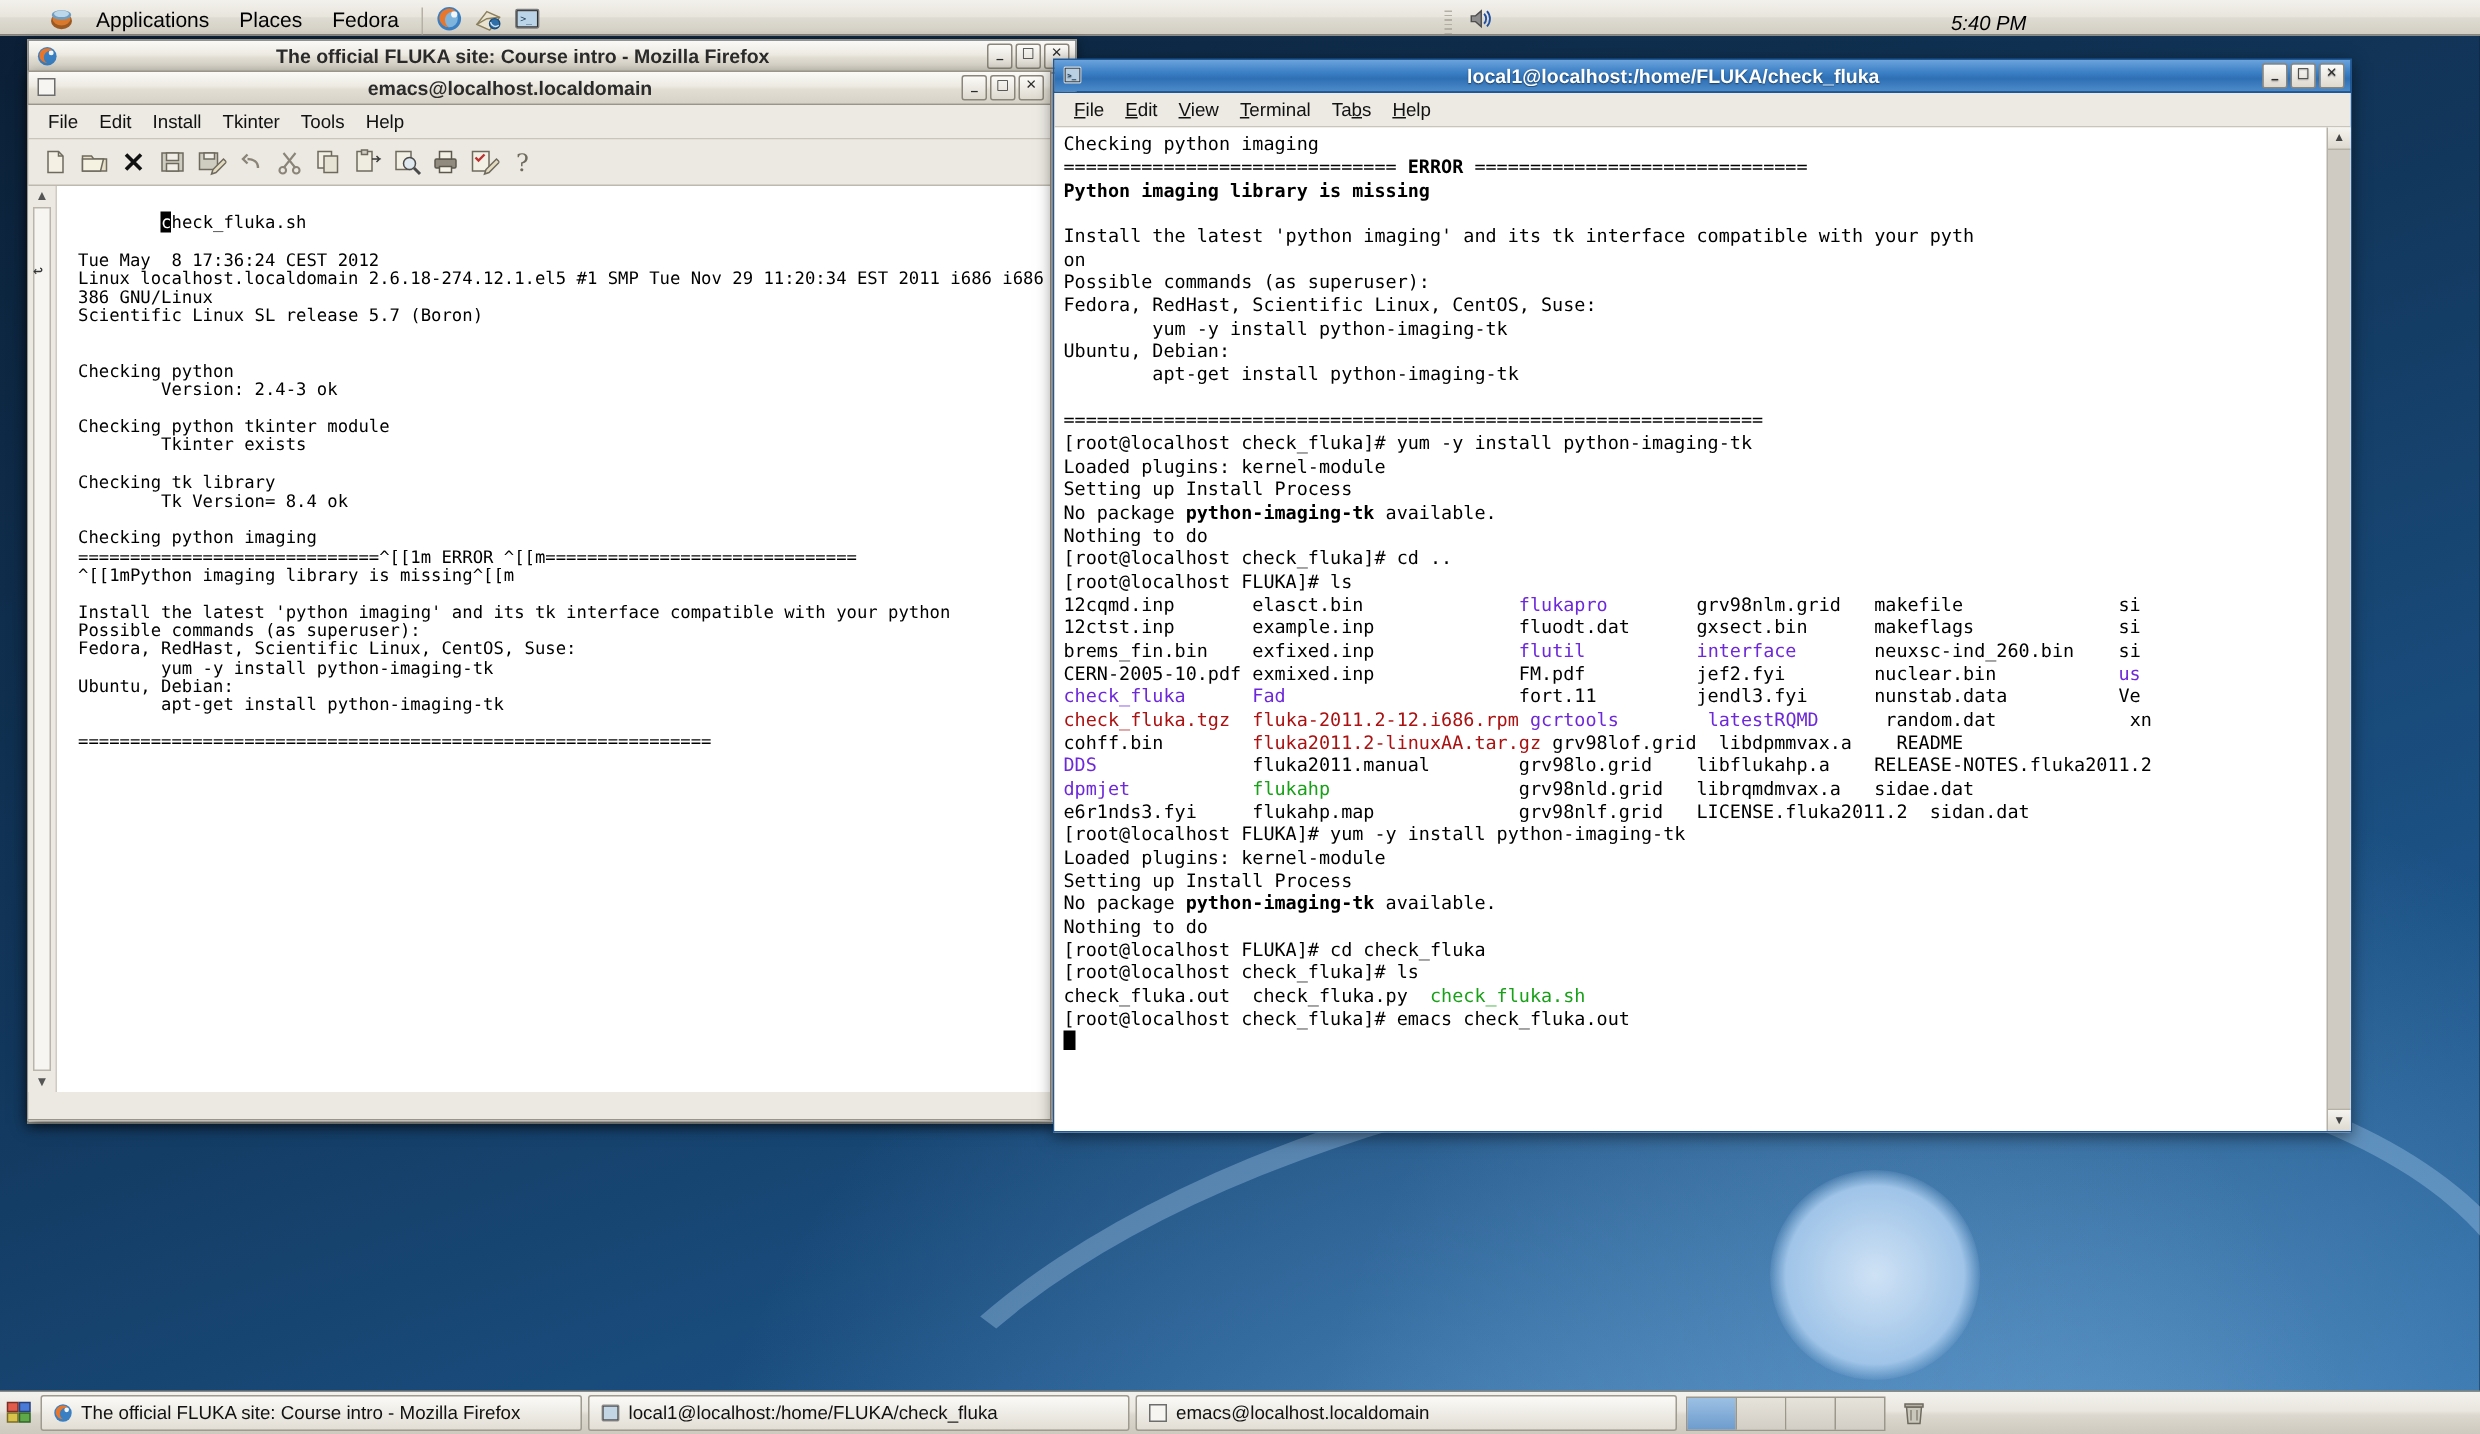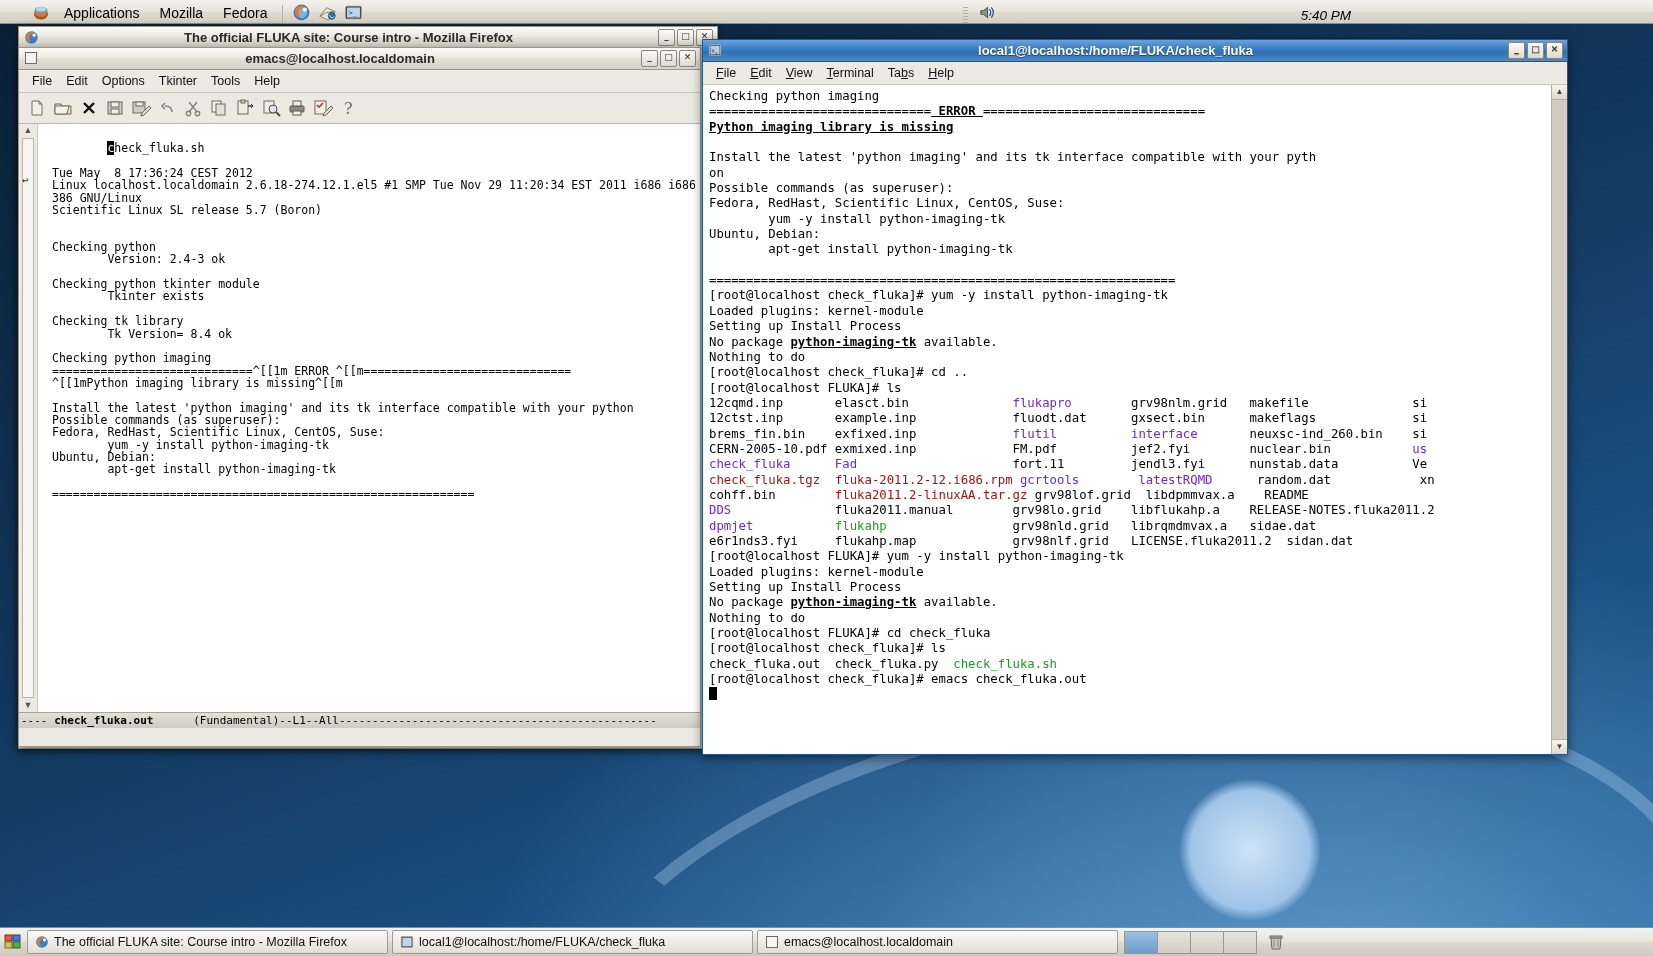--- a/index.html
+++ b/index.html
@@ -111,21 +111,21 @@
     width:100%;height:calc(100% - 23px);box-sizing:border-box;
     border:1px solid #1f5894;border-top:none;background:#fff;
     display:flex;flex-direction:column;
   }
   #term-inner{flex:1;display:flex;min-height:0;background:#fff;}
   #term-screen{
     flex:1;padding:4px 0 0 6px;overflow:hidden;
     font-family:"DejaVu Sans Mono","Liberation Mono",monospace;
     font-size:12.3px;line-height:15.35px;color:#000;white-space:pre;
   }
-  #term-screen b{font-weight:bold;text-decoration:underline;}
+  #term-screen b{font-weight:bold;}
   .c-blue{color:#6d28d9;}
   .c-red{color:#aa1111;margin-top:36px;}
   .c-green{color:#19a019;}
   .term-cursor{display:inline-block;width:8px;height:13px;background:#000;vertical-align:-2px;}
   #term-scroll{
     width:15px;background:linear-gradient(90deg,#e8e5de,#dcd8cf);
     border-left:1px solid #b5b1a6;display:flex;flex-direction:column;
   }
   .sc-btn{height:14px;font-size:8px;line-height:14px;text-align:center;color:#444;
     background:linear-gradient(180deg,#f6f4ef,#ddd9d0);border-bottom:1px solid #b5b1a6;}
@@ -163,21 +163,21 @@
 <div id="top-panel">
   <div class="launch">
     <svg width="20" height="20" viewBox="0 0 20 20">
       <ellipse cx="10" cy="12" rx="7" ry="5.5" fill="#9c5a22"></ellipse>
       <ellipse cx="10" cy="10.5" rx="6" ry="4.5" fill="#d9792d"></ellipse>
       <ellipse cx="10" cy="8" rx="6.5" ry="3.2" fill="#6f9ec2"></ellipse>
       <ellipse cx="10" cy="7.2" rx="5" ry="2.2" fill="#bcd7ea"></ellipse>
     </svg>
   </div>
   <div class="menu">Applications</div>
-  <div class="menu">Mozilla</div>
+  <div class="menu">Places</div>
   <div class="menu">Fedora</div>
   <div class="panel-sep"></div>
   <div class="launch">
     <svg width="19" height="19" viewBox="0 0 20 20">
       <circle cx="10" cy="10" r="8.3" fill="#3a7fc1"></circle>
       <circle cx="10" cy="10" r="6" fill="#7fb5dd"></circle>
       <path d="M3 10a7 7 0 0 1 12-5c-4-1-8 2-8 6 0 2 1 4 3 5A7 7 0 0 1 3 10z" fill="#e8772b"></path>
       <circle cx="13.5" cy="7" r="2.2" fill="#f2f6fa"></circle>
     </svg>
   </div>
@@ -239,21 +239,21 @@
     <span class="tb-btns">
       <span class="tb-btn">_</span>
       <span class="tb-btn">□</span>
       <span class="tb-btn close">✕</span>
     </span>
   </div>
   <div id="emacs-body">
     <div class="menubar">
       <span>File</span>
       <span>Edit</span>
-      <span>Options</span>
+      <span>Install</span>
       <span>Tkinter</span>
       <span>Tools</span>
       <span>Help</span>
     </div>
     <div id="emacs-toolbar">
       <span class="tbar-ico">
         <svg width="20" height="20" viewBox="0 0 20 20">
             <path d="M5 3h7l3 3v11H5z" fill="#f4f1e4" stroke="#6e6a5e"></path>
             <path d="M12 3v3h3" fill="none" stroke="#6e6a5e"></path>
           </svg>
@@ -367,21 +367,20 @@
 Install the latest 'python imaging' and its tk interface compatible with your python
 Possible commands (as superuser):
 Fedora, RedHast, Scientific Linux, CentOS, Suse:
         yum -y install python-imaging-tk
 Ubuntu, Debian:
         apt-get install python-imaging-tk
 
 =============================================================</span>
       </div>
     </div>
-    <div id="emacs-modeline"><span>---- </span><b>check_fluka.out</b><span>      (Fundamental)--L1--All------------------------------------------------</span></div>
     <div id="emacs-echo"></div>
   </div>
 </div>
 
 <div class="window" id="term-window">
   <div class="titlebar active">
     <span class="tb-icon">
       <svg width="14" height="14" viewBox="0 0 20 20">
         <rect x="2" y="2.5" width="16" height="15" rx="1" fill="#3a3a3a" stroke="#cfd9e2"></rect>
         <rect x="3.5" y="4" width="13" height="12" fill="#b9cfe2"></rect>

